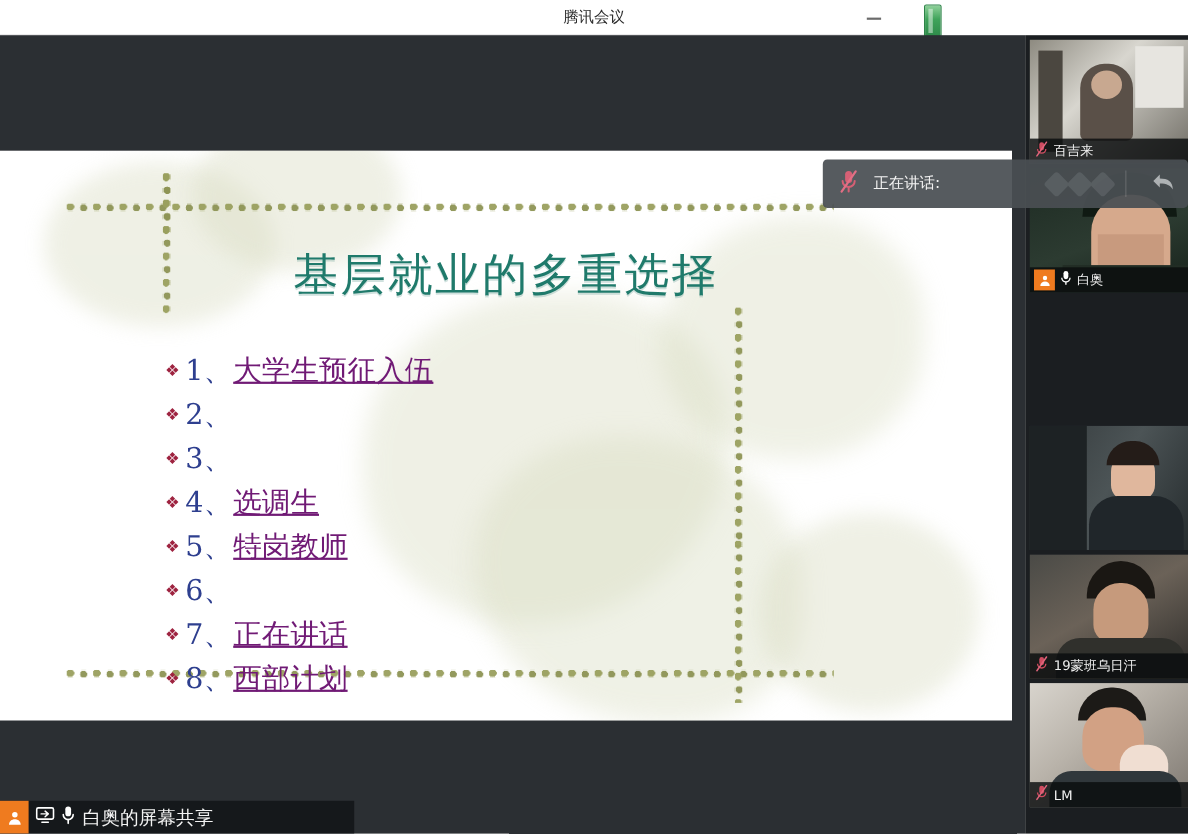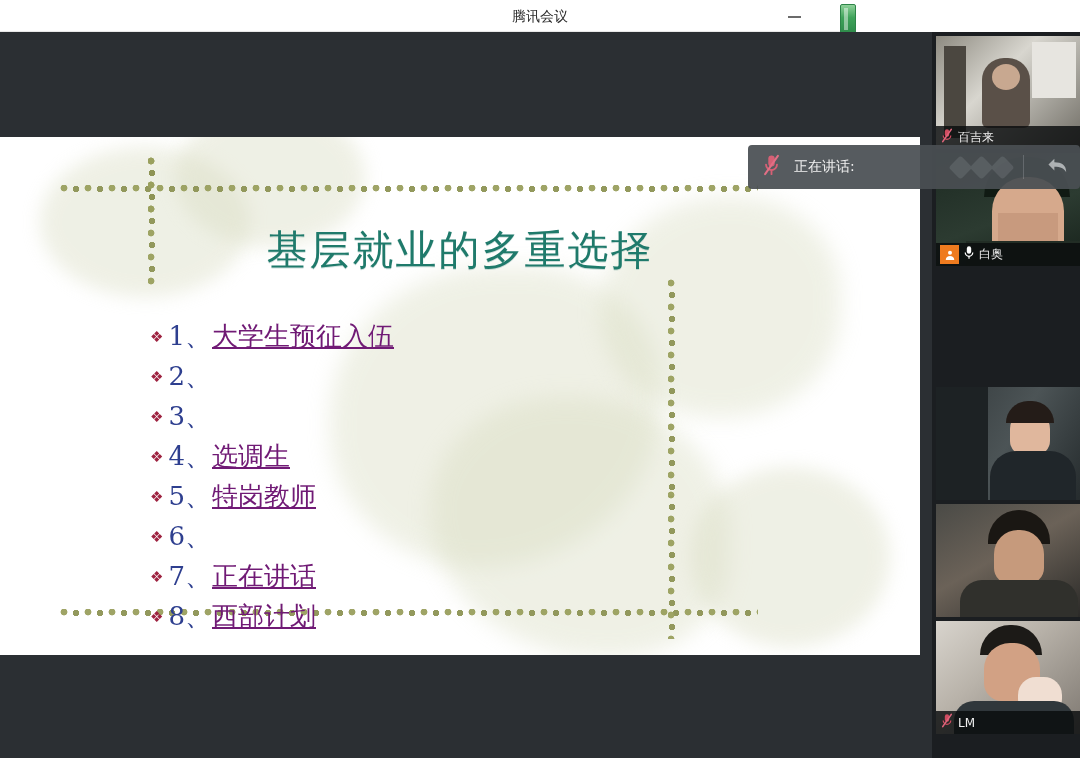--- a/index.html
+++ b/index.html
@@ -215,20 +215,45 @@
           <span class="txt">正在讲话</span>
         </div>
         <div class="bullet">
           <span class="dia">❖</span>
           <span class="num">8、</span>
           <span class="txt">西部计划</span>
         </div>
       </div>
     </div>
 
+    <div class="share-strip">
+      <div class="avatar-badge">
+        <svg width="15" height="15" viewBox="0 0 24 24">
+            <circle cx="12" cy="7.5" r="4" fill="#fff"></circle>
+            <path d="M3.5 22c0-5 3.8-8 8.5-8s8.5 3 8.5 8z" fill="#fff"></path>
+          </svg>
+      </div>
+      <div class="share-icons">
+        <span>
+          <svg width="18" height="16" viewBox="0 0 24 22">
+              <rect x="1.5" y="2" width="21" height="14" rx="2" fill="none" stroke="#fff" stroke-width="2"></rect>
+              <path d="M8 20h8" stroke="#fff" stroke-width="2" stroke-linecap="round"></path>
+              <path d="M7 9.5h8M12 6l4 3.5-4 3.5" stroke="#fff" stroke-width="1.8" fill="none" stroke-linecap="round" stroke-linejoin="round"></path>
+            </svg>
+        </span>
+        <span>
+          <svg width="14" height="18" viewBox="0 0 18 24">
+              <rect x="5.5" y="1.5" width="7" height="12" rx="3.5" fill="#fff"></rect>
+              <path d="M3 11.5a6 6 0 0 0 12 0" stroke="#fff" stroke-width="2" fill="none" stroke-linecap="round"></path>
+              <path d="M9 17.5V22" stroke="#fff" stroke-width="2" stroke-linecap="round"></path>
+            </svg>
+        </span>
+      </div>
+      <span class="share-label">白奥的屏幕共享</span>
+    </div>
   </div>
 
   <div class="speak-bar">
     <div class="speak-mic">
       <svg width="19" height="22" viewBox="0 0 18 24">
           <rect x="5.5" y="1.5" width="7" height="12" rx="3.5" fill="#d3546b"></rect>
           <path d="M3 11.5a6 6 0 0 0 12 0" stroke="#d3546b" stroke-width="2" fill="none" stroke-linecap="round"></path>
           <path d="M9 17.5V22" stroke="#d3546b" stroke-width="2" stroke-linecap="round"></path>
           <path d="M2 22 16 2" stroke="#e0657c" stroke-width="2.2" stroke-linecap="round"></path>
         </svg>
@@ -302,20 +327,30 @@
         <div style="position:absolute;left:54px;top:64px;width:86px;height:49px;background:#20262a;border-radius:26px 26px 0 0;"></div>
       </div>
     </div>
 
     <div class="thumb" style="top:472px;">
       <div class="thumb-video" style="background:linear-gradient(150deg,#4a4a46 0%,#6b6258 45%,#2b2a28 100%);">
         <div style="position:absolute;left:52px;top:6px;width:62px;height:34px;background:#1a1713;border-radius:32px 32px 0 0;"></div>
         <div style="position:absolute;left:58px;top:26px;width:50px;height:54px;background:#c69a7c;border-radius:24px 24px 16px 16px;"></div>
         <div style="position:absolute;left:24px;top:76px;width:118px;height:37px;background:#30302c;border-radius:22px 22px 0 0;"></div>
       </div>
+      <div class="thumb-bar">
+        <span>
+          <svg width="14" height="15" viewBox="0 0 18 24">
+              <rect x="5.5" y="2" width="7" height="12" rx="3.5" fill="#cf4c60"></rect>
+              <path d="M3 12a6 6 0 0 0 12 0" stroke="#cf4c60" stroke-width="2" fill="none"></path>
+              <path d="M2 22 16 2" stroke="#e0657c" stroke-width="2.2" stroke-linecap="round"></path>
+            </svg>
+        </span>
+        <span class="thumb-name">19蒙班乌日汗</span>
+      </div>
     </div>
 
     <div class="thumb" style="top:589px;">
       <div class="thumb-video" style="background:linear-gradient(140deg,#d8d4cd 0%,#b9b3aa 40%,#7e7871 100%);">
         <div style="position:absolute;left:44px;top:4px;width:62px;height:30px;background:#1c1a17;border-radius:32px 32px 0 0;"></div>
         <div style="position:absolute;left:48px;top:22px;width:56px;height:58px;background:#d2a184;border-radius:26px 26px 18px 18px;"></div>
         <div style="position:absolute;left:82px;top:56px;width:44px;height:40px;background:#f0ded2;border-radius:18px;"></div>
         <div style="position:absolute;left:18px;top:80px;width:120px;height:33px;background:#30373b;border-radius:20px 20px 0 0;"></div>
       </div>
       <div class="thumb-bar">

